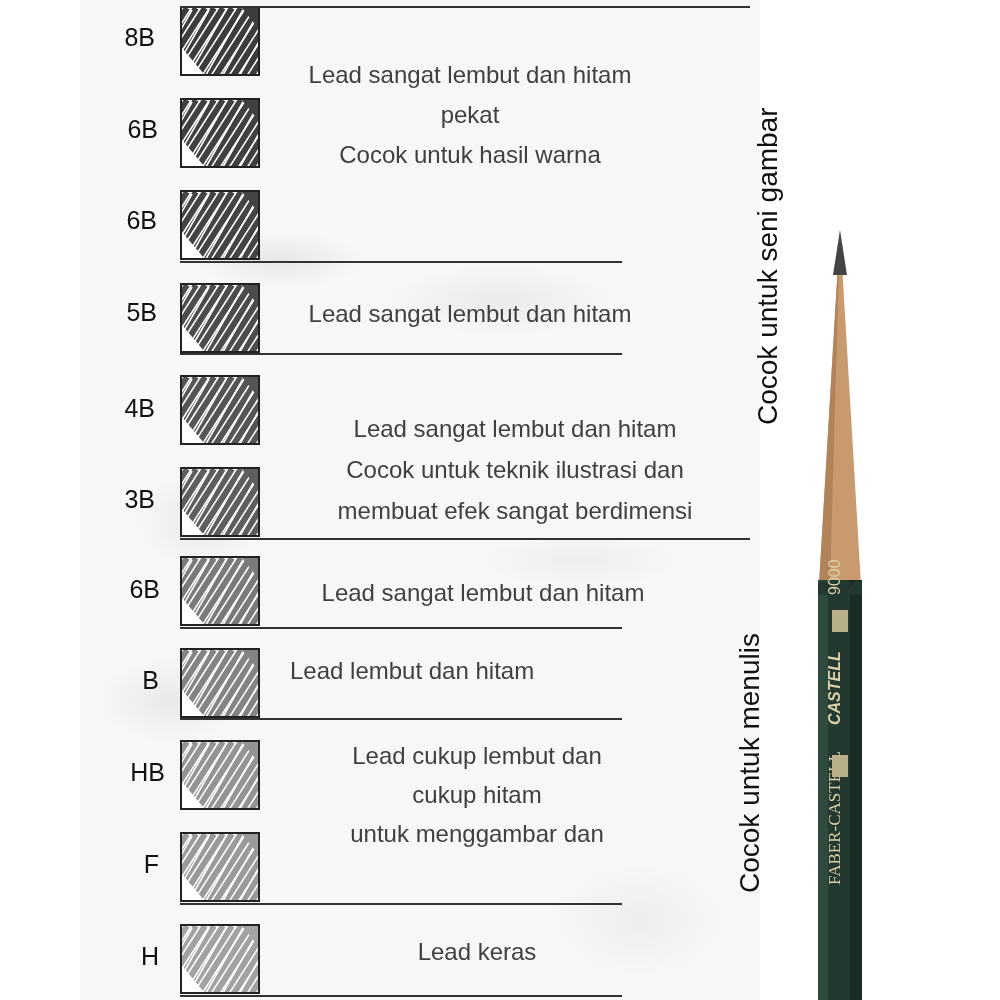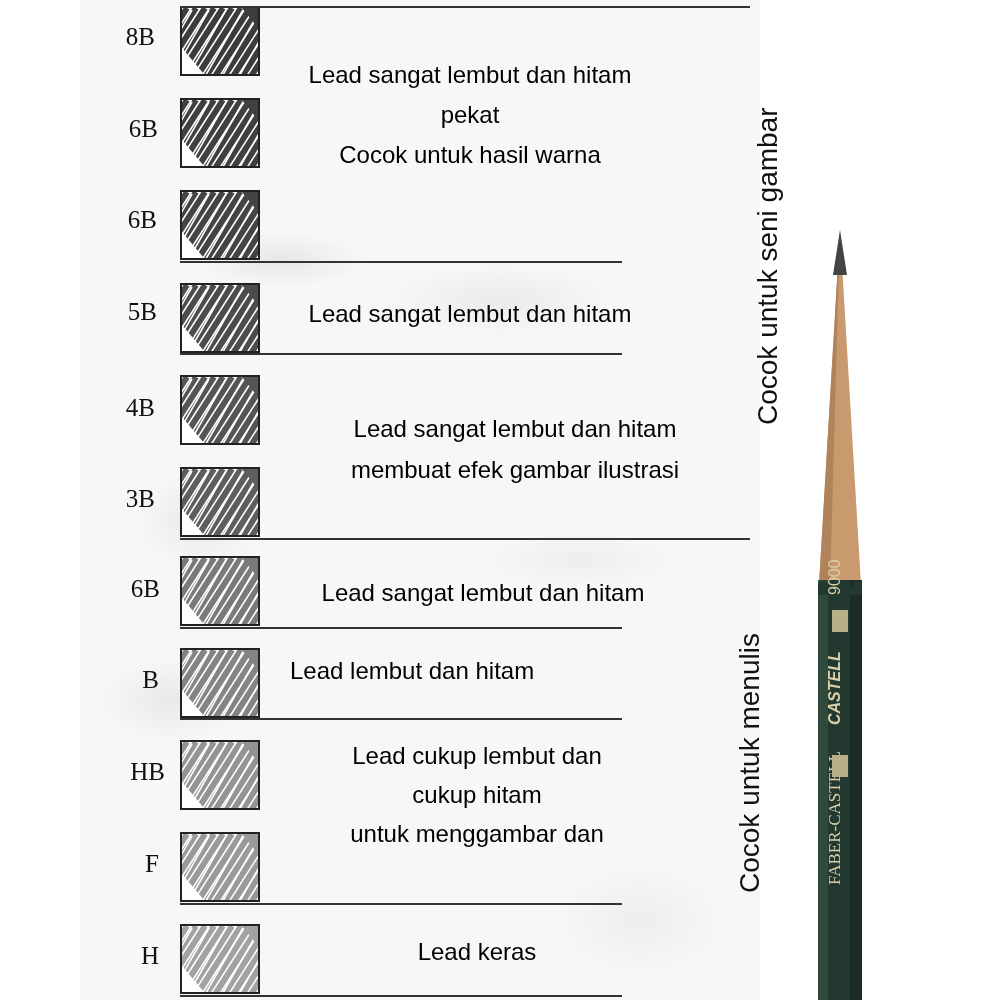--- a/index.html
+++ b/index.html
@@ -14,30 +14,30 @@
       radial-gradient(ellipse 120px 40px at 200px 260px, rgba(200,200,200,0.35), transparent 70%),
       radial-gradient(ellipse 160px 50px at 420px 300px, rgba(210,210,210,0.35), transparent 70%),
       radial-gradient(ellipse 90px 70px at 120px 520px, rgba(205,205,205,0.35), transparent 70%),
       radial-gradient(ellipse 140px 40px at 500px 560px, rgba(215,215,215,0.3), transparent 70%),
       radial-gradient(ellipse 100px 60px at 90px 700px, rgba(205,205,205,0.35), transparent 70%),
       radial-gradient(ellipse 120px 80px at 560px 920px, rgba(215,215,215,0.3), transparent 70%),
       #f7f7f7;
   }
   .row-label {
     position: absolute; width: 60px; text-align: right;
-    font-family: Liberation Serif, serif; font-size: 25px; color: #111;
+    font-family: Liberation Sans, sans-serif; font-size: 25px; color: #111;
   }
   .swatch {
     position: absolute; left: 180px; width: 80px; height: 70px;
     border: 2px solid #222; box-sizing: border-box; overflow: hidden; background: #fff;
   }
   .swatch svg { width: 100%; height: 100%; display: block; }
   .hline { position: absolute; height: 2px; background: #333; }
   .desc {
-    position: absolute; text-align: center; font-size: 24px; line-height: 39px; color: #000000;
+    position: absolute; text-align: center; font-size: 24px; line-height: 39px; color: #404040;
     white-space: nowrap;
   }
   .vtext {
     position: absolute; font-size: 28px; color: #111; white-space: nowrap;
     transform-origin: left top; transform: rotate(-90deg);
   }
   .pencil { position: absolute; left: 810px; top: 225px; width: 60px; height: 775px; }
 </style>
 </head>
 <body>
@@ -399,21 +399,22 @@
 <div class="desc" style="left:270px;top:55px;width:400px;line-height:40px">
   <div>Lead sangat lembut dan hitam</div>
   <div>pekat</div>
   <div>Cocok untuk hasil warna</div>
 </div>
 <div class="desc" style="left:270px;top:294px;width:400px">
   <div>Lead sangat lembut dan hitam</div>
 </div>
 <div class="desc" style="left:285px;top:408px;width:460px;line-height:41px">
   <div>Lead sangat lembut dan hitam</div>
-  <div>membuat efek gambar ilustrasi</div>
+  <div>Cocok untuk teknik ilustrasi dan</div>
+  <div>membuat efek sangat berdimensi</div>
 </div>
 <div class="desc" style="left:283px;top:573px;width:400px">
   <div>Lead sangat lembut dan hitam</div>
 </div>
 <div class="desc" style="left:290px;top:651px;text-align:center">
   <div>Lead  lembut dan hitam</div>
 </div>
 <div class="desc" style="left:277px;top:736px;width:400px">
   <div>Lead  cukup lembut dan</div>
   <div>cukup hitam</div>

